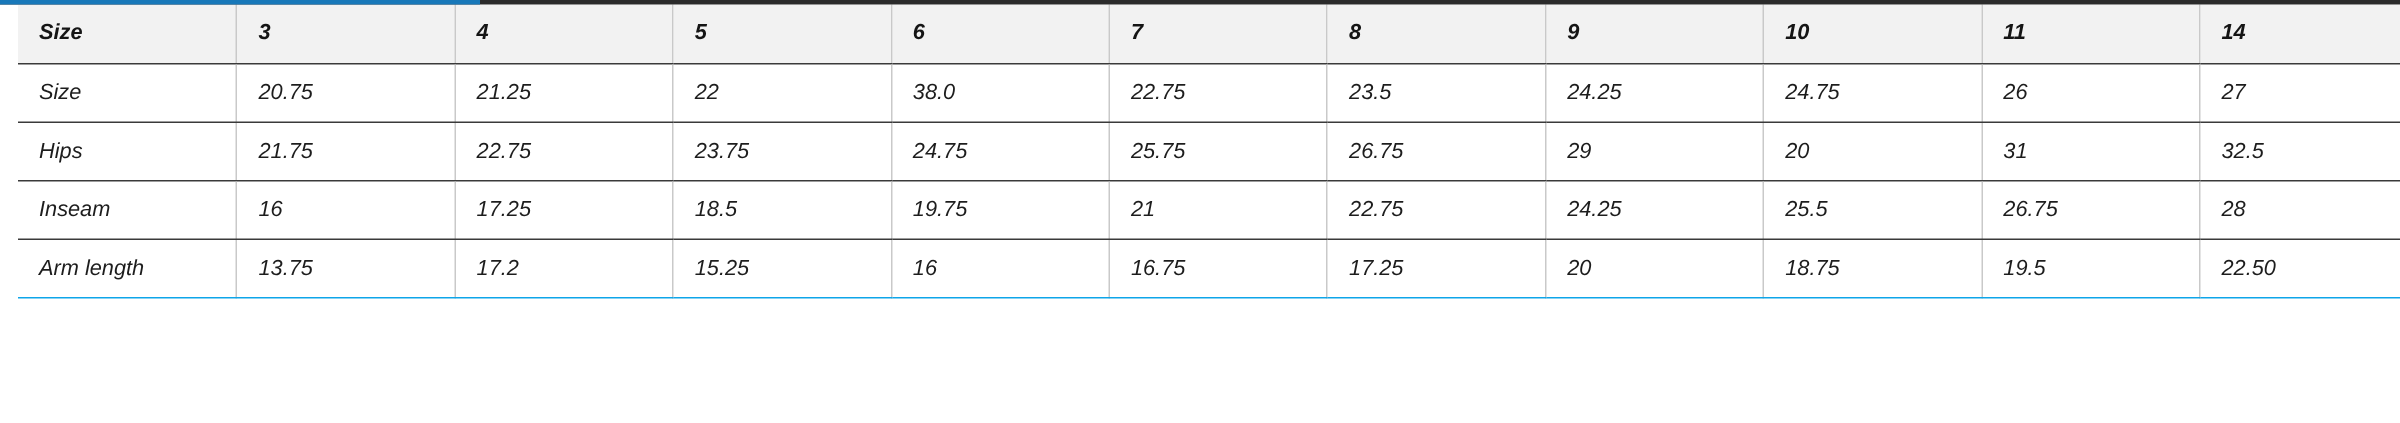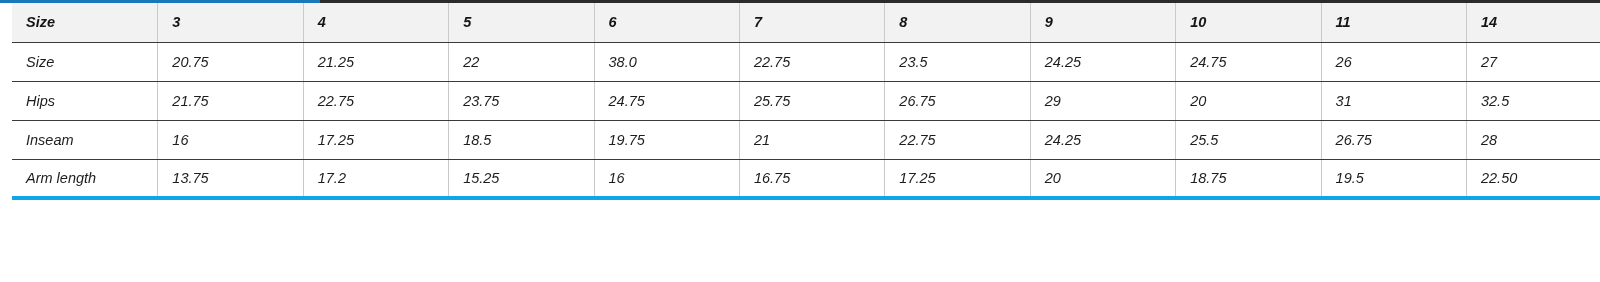--- a/index.html
+++ b/index.html
@@ -76,21 +76,21 @@
     font-size: 14.5px;
     color: #151515;
   }
 
   table.size-chart tbody td {
     background: #ffffff;
     font-weight: normal;
   }
 
   table.size-chart tbody tr:last-child td {
-    border-bottom: 4px solid #0ea5e9;
+    border-bottom: 1px solid #0ea5e9;
   }
 </style>
 </head>
 <body>
 
 <div id="page">
 
   <div class="top-strip" style="background: rgb(43, 43, 43);"></div>
   <div class="top-progress" id="top-progress" style="width: 20%; background: rgb(24, 120, 185);"></div>
 

